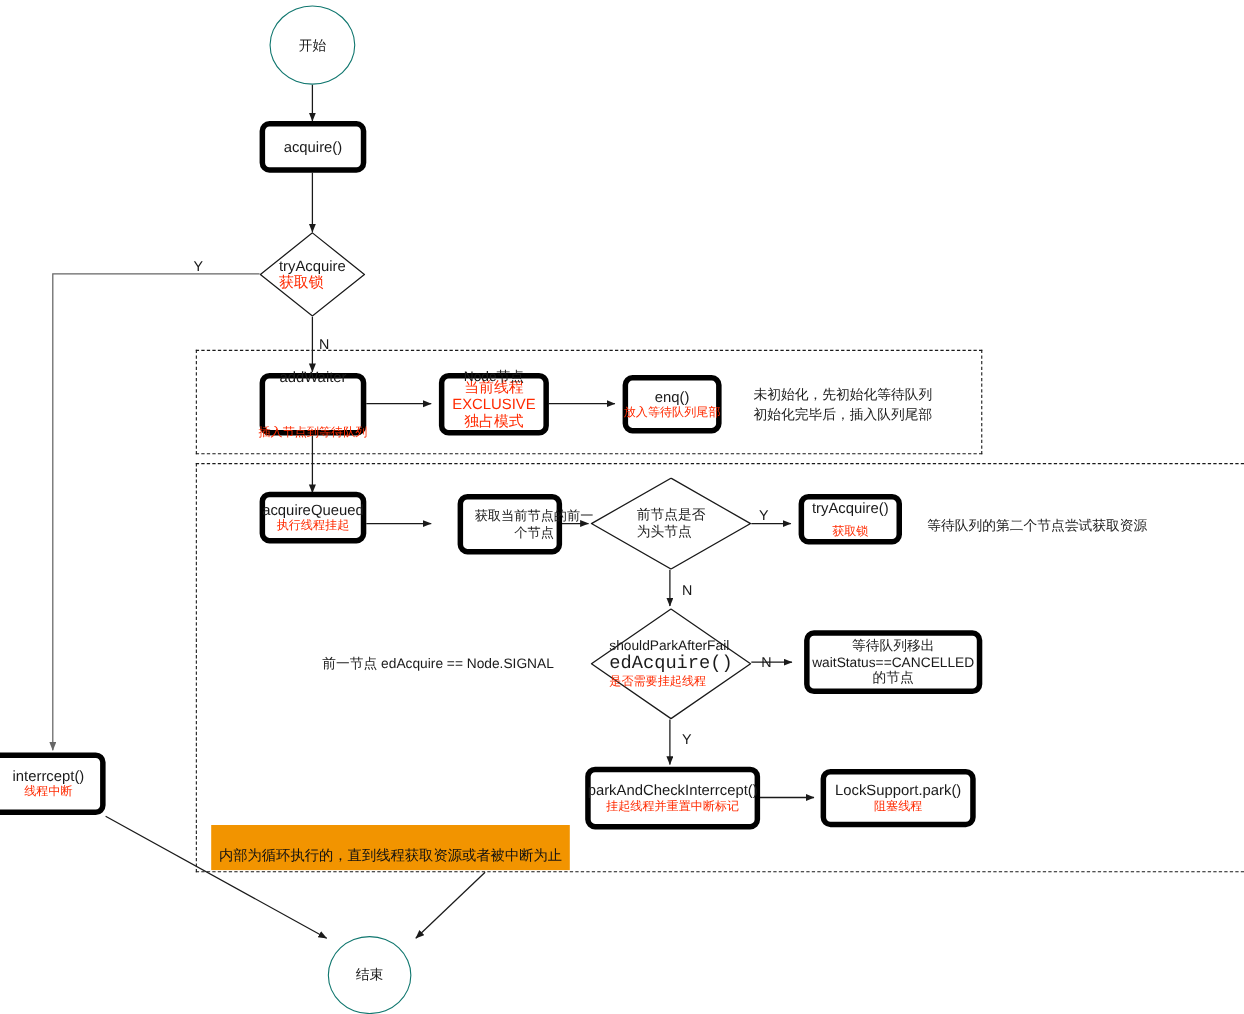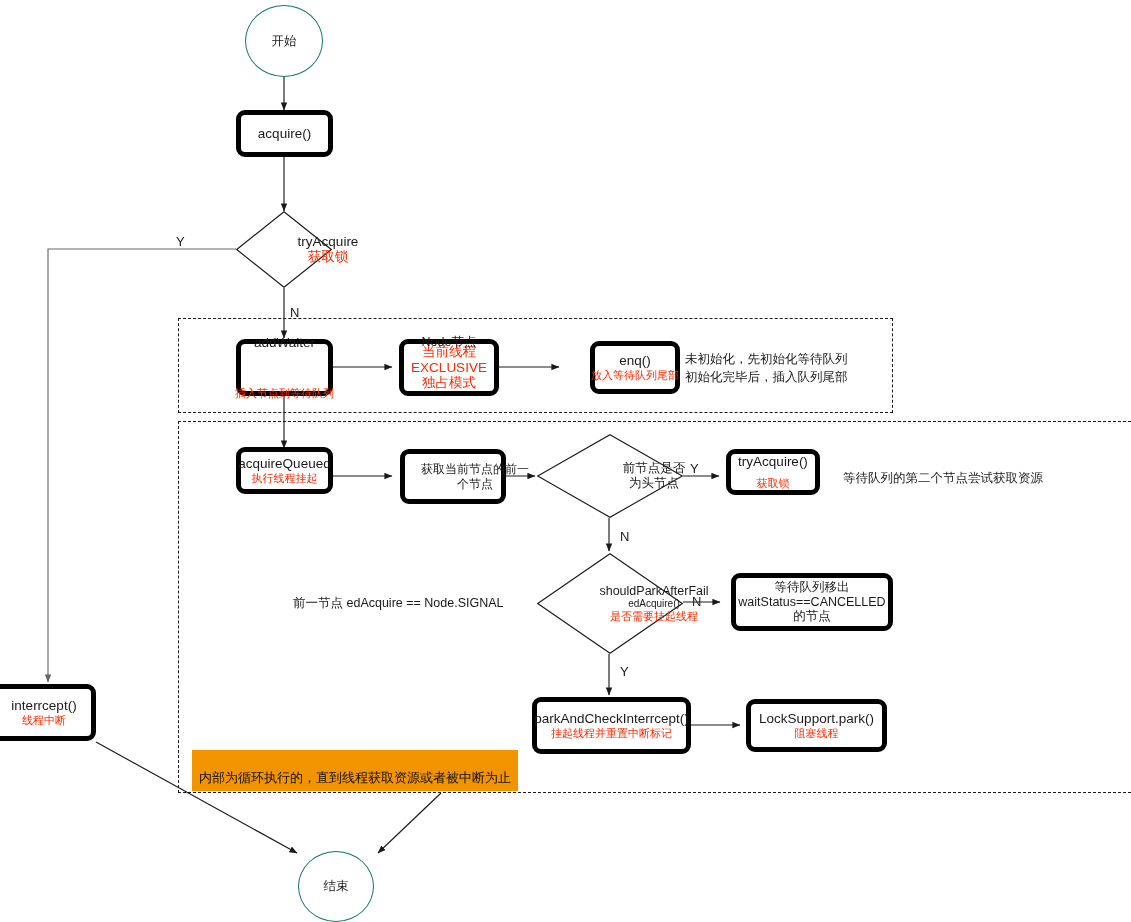--- a/index.html
+++ b/index.html
@@ -55,24 +55,22 @@
     position: absolute;
     left: 0; top: 0;
     width: 100%;
     height: 100%;
   }
   .diamond-label {
     position: absolute;
     left: 50%;
     top: 50%;
     transform: translate(-50%, -50%);
-    text-align: center;
     white-space: nowrap;
     line-height: 1.18;
-    margin-left: 44px;
   }
   .t-main {
     font-size: 13.5px;
     color: #1a1a1a;
     white-space: nowrap;
   }
   .t-sub {
     font-size: 11px;
     color: #ff2a00;
     white-space: nowrap;
@@ -207,34 +205,34 @@
     <span class="t-sub">插入节点到等待队列</span>
   </div>
 
   <div class="node rbox" style="left:399px; top:339px; width:100px; height:57px;">
     <span class="t-main t-cn overflow-top">Node节点</span>
     <span class="t-main-red">当前线程</span>
     <span class="t-main-red">EXCLUSIVE</span>
     <span class="t-main-red">独占模式</span>
   </div>
 
-  <div class="node rbox" style="left:590px; top:341px; width:90px; height:53px;">
+  <div class="node rbox" style="left:566px; top:341px; width:90px; height:53px;">
     <span class="t-main">enq()</span>
     <span class="t-sub">放入等待队列尾部</span>
   </div>
 
   <div class="annot" style="left:685px; top:350px; width:200px;">未初始化，先初始化等待队列
 初始化完毕后，插入队列尾部</div>
 
   <div class="node rbox" style="left:236px; top:447px; width:97px; height:47px;">
     <span class="t-main">acquireQueued</span>
     <span class="t-sub">执行线程挂起</span>
   </div>
 
-  <div class="node rbox" style="left:400px; top:449px; width:106px; height:55px;padding-left:44px;">
+  <div class="node rbox" style="left:416px; top:449px; width:95px; height:55px;padding-left:44px;">
     <span class="t-main t-cn" style="font-size:12px;">获取当前节点的前一</span>
     <span class="t-main t-cn" style="font-size:12px;">个节点</span>
   </div>
 
   <div class="diamond-wrap" style="left:537px; top:434px; width:146px; height:84px;">
     <svg class="diamond-shape" viewBox="0 0 146 84" preserveAspectRatio="none">
       <polygon points="73,0.7 145.3,42 73,83.3 0.7,42" fill="#ffffff" stroke="#1a1a1a" stroke-width="1.15"></polygon>
     </svg>
     <div class="diamond-label">
       <div class="t-main t-cn">前节点是否</div>
@@ -248,21 +246,21 @@
   </div>
 
   <div class="annot" style="left:843px; top:469px;">等待队列的第二个节点尝试获取资源</div>
 
   <div class="diamond-wrap" style="left:537px; top:553px; width:146px; height:101px;">
     <svg class="diamond-shape" viewBox="0 0 146 101" preserveAspectRatio="none">
       <polygon points="73,0.7 145.3,50.5 73,100.3 0.7,50.5" fill="#ffffff" stroke="#1a1a1a" stroke-width="1.15"></polygon>
     </svg>
     <div class="diamond-label">
       <div class="t-main" style="font-size:12.5px;">shouldParkAfterFail</div>
-      <div class="t-main" style="font-size:10px;">edAcquire()</div>
+      <div class="t-main" style="font-size:17px;font-family:Liberation Mono, monospace;">edAcquire()</div>
       <div class="t-sub">是否需要挂起线程</div>
     </div>
   </div>
 
   <div class="annot" style="left:293px; top:594px;">前一节点 edAcquire == Node.SIGNAL</div>
 
   <div class="node rbox" style="left:731px; top:573px; width:162px; height:58px;">
     <span class="t-main t-cn" style="font-size:12.5px;">等待队列移出</span>
     <span class="t-main" style="font-size:12.5px;">waitStatus==CANCELLED</span>
     <span class="t-main t-cn" style="font-size:12.5px;">的节点</span>

